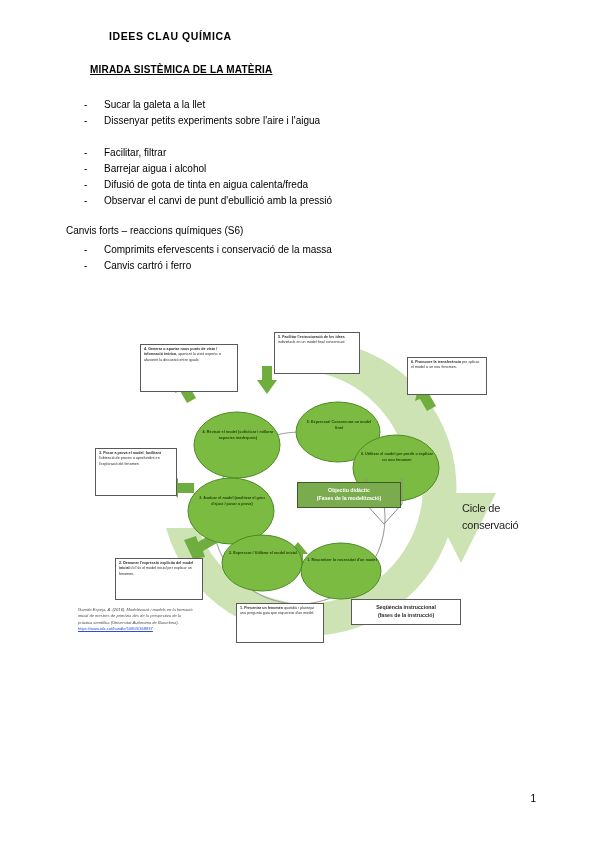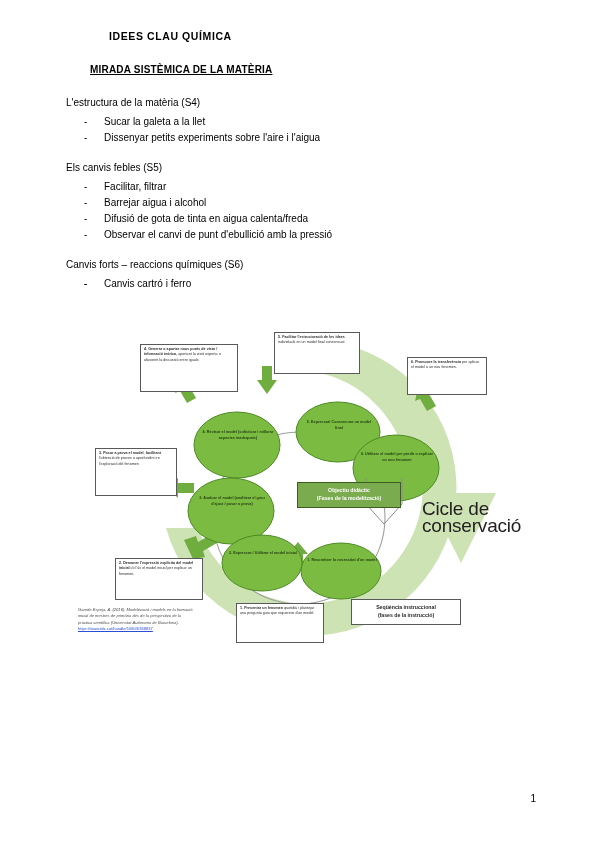--- a/index.html
+++ b/index.html
@@ -117,24 +117,25 @@
     color: #231f20;
     font-weight: bold;
     font-size: 5.2px;
     line-height: 8px;
     text-align: center;
     box-sizing: border-box;
     padding: 3px 4px;
   }
   .cycle-title {
     position: absolute;
-    font-size: 19px;
+    font-size: 11px;
     line-height: 17px;
     color: #231f20;
     letter-spacing: -0.2px;
+    margin-left: 40px;
   }
   .citation {
     position: absolute;
     font-size: 4.1px;
     line-height: 6.4px;
     font-style: italic;
     color: #4a4a4a;
     width: 118px;
   }
   .citation .url {
@@ -154,41 +155,39 @@
 </head>
 <body>
 
 <div class="doc">
 
   <div class="doc-title">IDEES CLAU QUÍMICA</div>
 
   <div class="doc-subtitle">MIRADA SISTÈMICA DE LA MATÈRIA</div>
 
   <div class="sect">
-    <div class="sect-head">L'estructura de la matèria (S4)</div>
     <ul>
       <li><span class="dash">-</span><span>Sucar la galeta a la llet</span></li>
       <li><span class="dash">-</span><span>Dissenyar petits experiments sobre l'aire i l'aigua</span></li>
     </ul>
   </div>
 
   <div class="sect">
-    <div class="sect-head">Els canvis febles (S5)</div>
     <ul>
       <li><span class="dash">-</span><span>Facilitar, filtrar</span></li>
       <li><span class="dash">-</span><span>Barrejar aigua i alcohol</span></li>
       <li><span class="dash">-</span><span>Difusió de gota de tinta en aigua calenta/freda</span></li>
       <li><span class="dash">-</span><span>Observar el canvi de punt d'ebullició amb la pressió</span></li>
     </ul>
   </div>
 
   <div class="sect">
     <div class="sect-head">Canvis forts – reaccions químiques (S6)</div>
     <ul>
-      <li><span class="dash">-</span></li>
+      <li><span class="dash">-</span><span>Comprimits efervescents i conservació de la massa</span></li>
       <li><span class="dash">-</span><span>Canvis cartró i ferro</span></li>
     </ul>
   </div>
 
 </div>
 
 <div class="figure">
 
   <svg width="470" height="370" viewBox="0 0 470 370">
 

